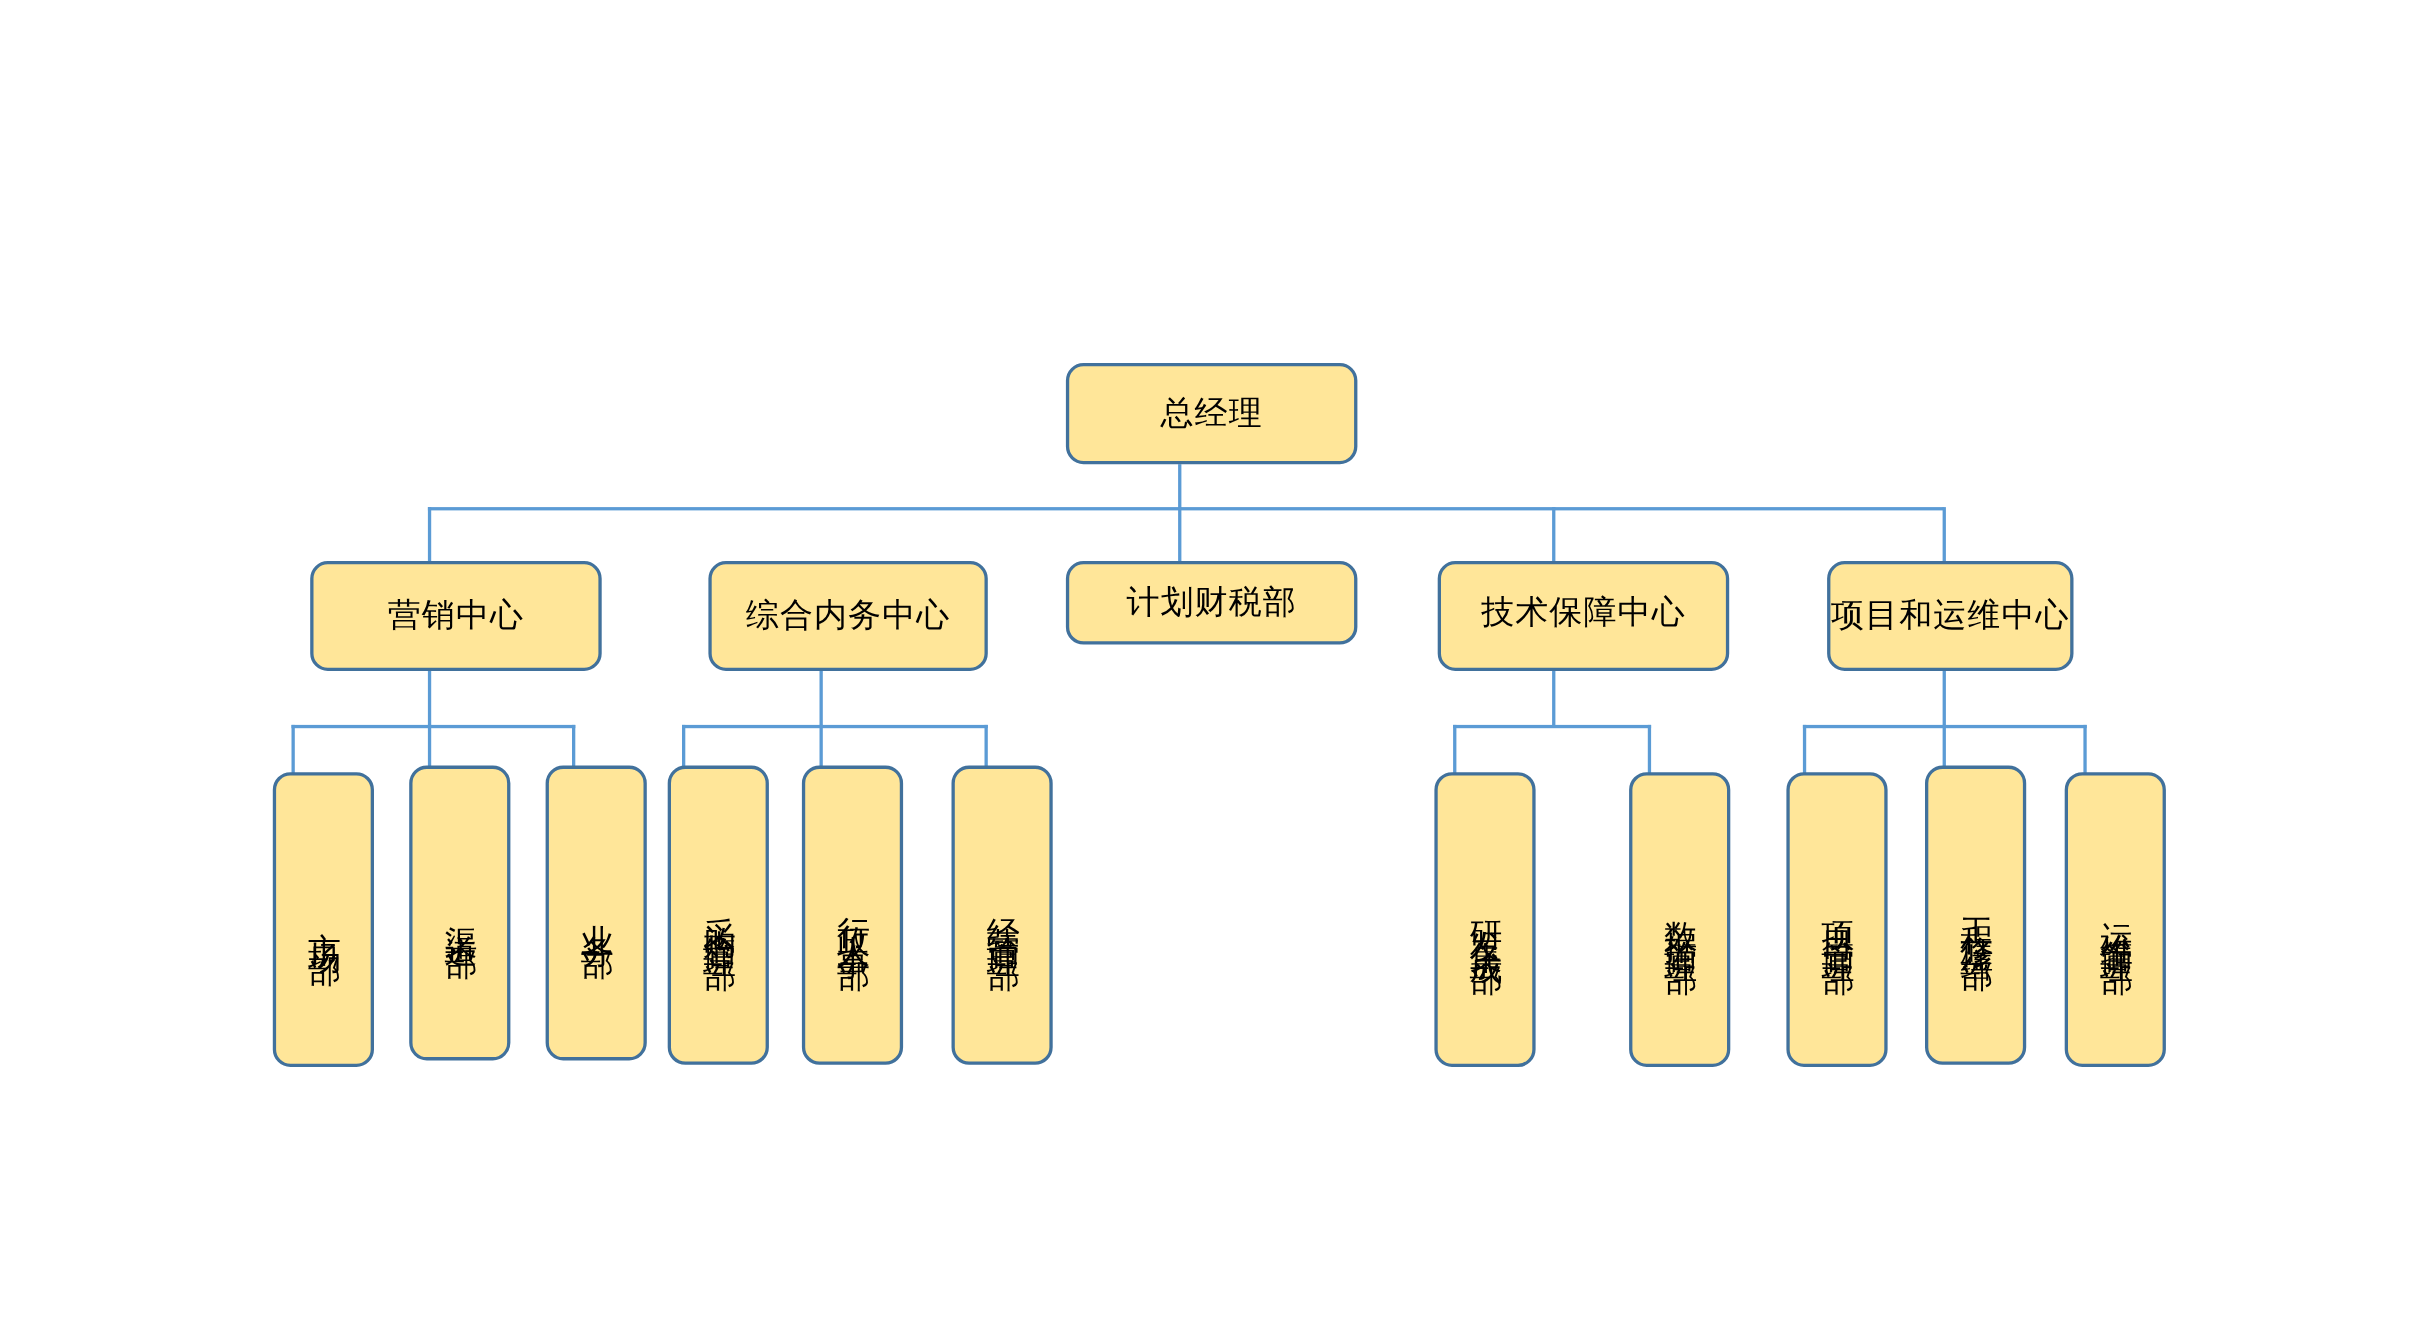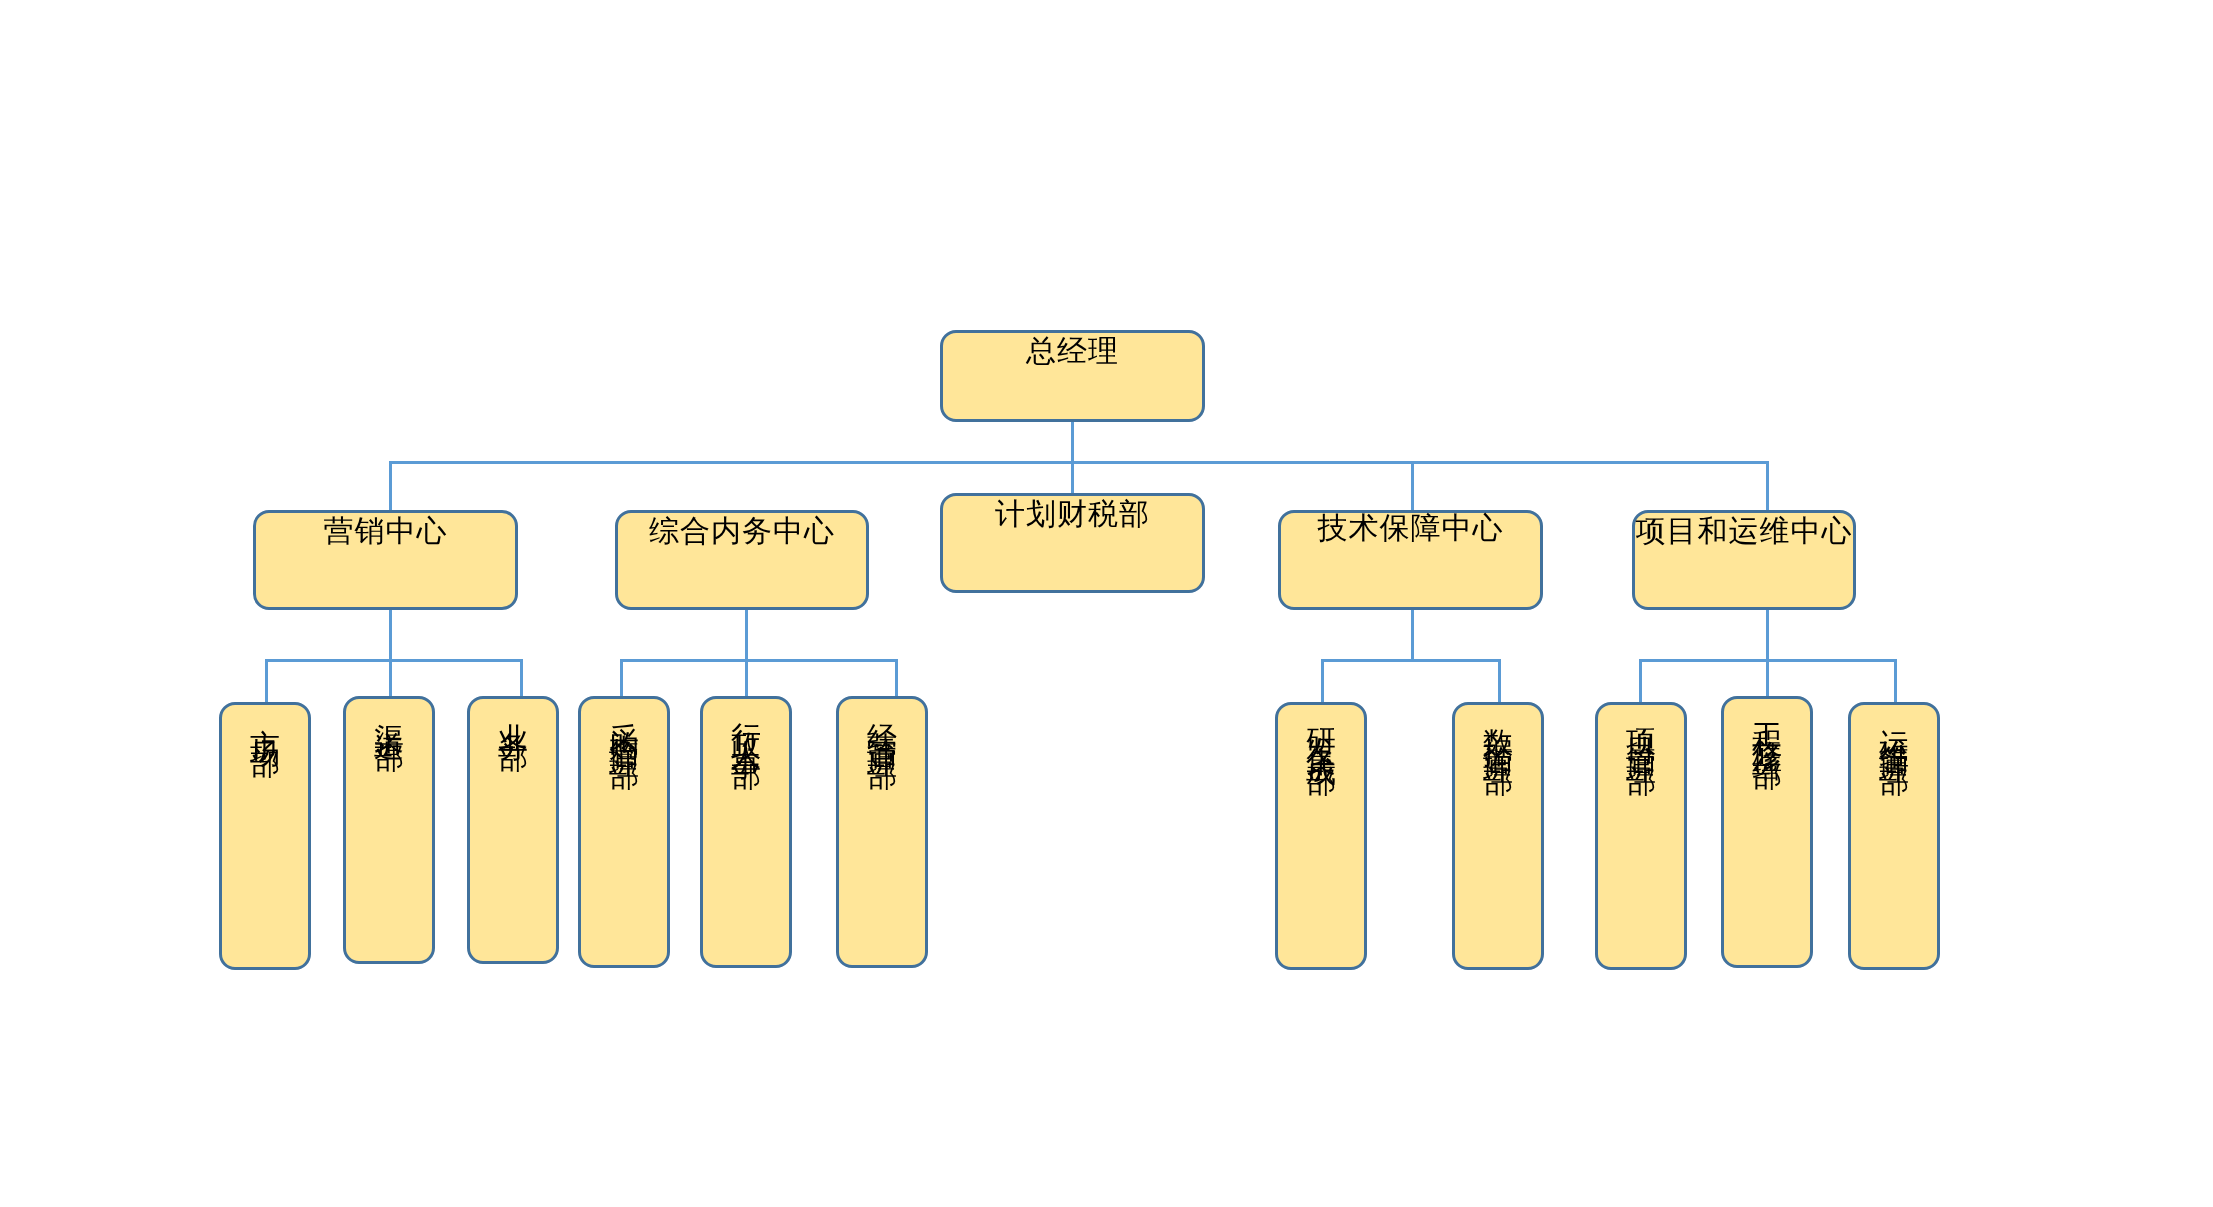--- a/index.html
+++ b/index.html
@@ -18,26 +18,27 @@
   }
 
   
   .node {
     position: absolute;
     box-sizing: border-box;
     background: #FFE699;
     border: 3px solid #41719C;
     border-radius: 14px;
     display: flex;
-    align-items: flex-start;
+    align-items: center;
     justify-content: center;
     color: #000000;
     text-align: center;
     line-height: 1.18;
     user-select: none;
+    margin-left: 29px;
   }
 
   .node.root {
     border-radius: 16px;
     font-size: 30px;
     letter-spacing: 1px;
   }
 
   .node.lvl2 {
     border-radius: 16px;
@@ -109,21 +110,21 @@
   </div>
 
   <div class="node lvl2" style="left:253px; top:510px; width:265px; height:100px;">
     <span>营销中心</span>
   </div>
 
   <div class="node lvl2" style="left:615px; top:510px; width:254px; height:100px;">
     <span>综合内务中心</span>
   </div>
 
-  <div class="node lvl2" style="left:940px; top:493px; width:265px; height:100px;">
+  <div class="node lvl2" style="left:940px; top:510px; width:265px; height:76px;">
     <span>计划财税部</span>
   </div>
 
   <div class="node lvl2" style="left:1278px; top:510px; width:265px; height:100px;font-family:Liberation Mono, monospace;">
     <span>技术保障中心</span>
   </div>
 
   <div class="node lvl2" style="left:1632px; top:510px; width:224px; height:100px;">
     <span>项目和运维中心</span>
   </div>

